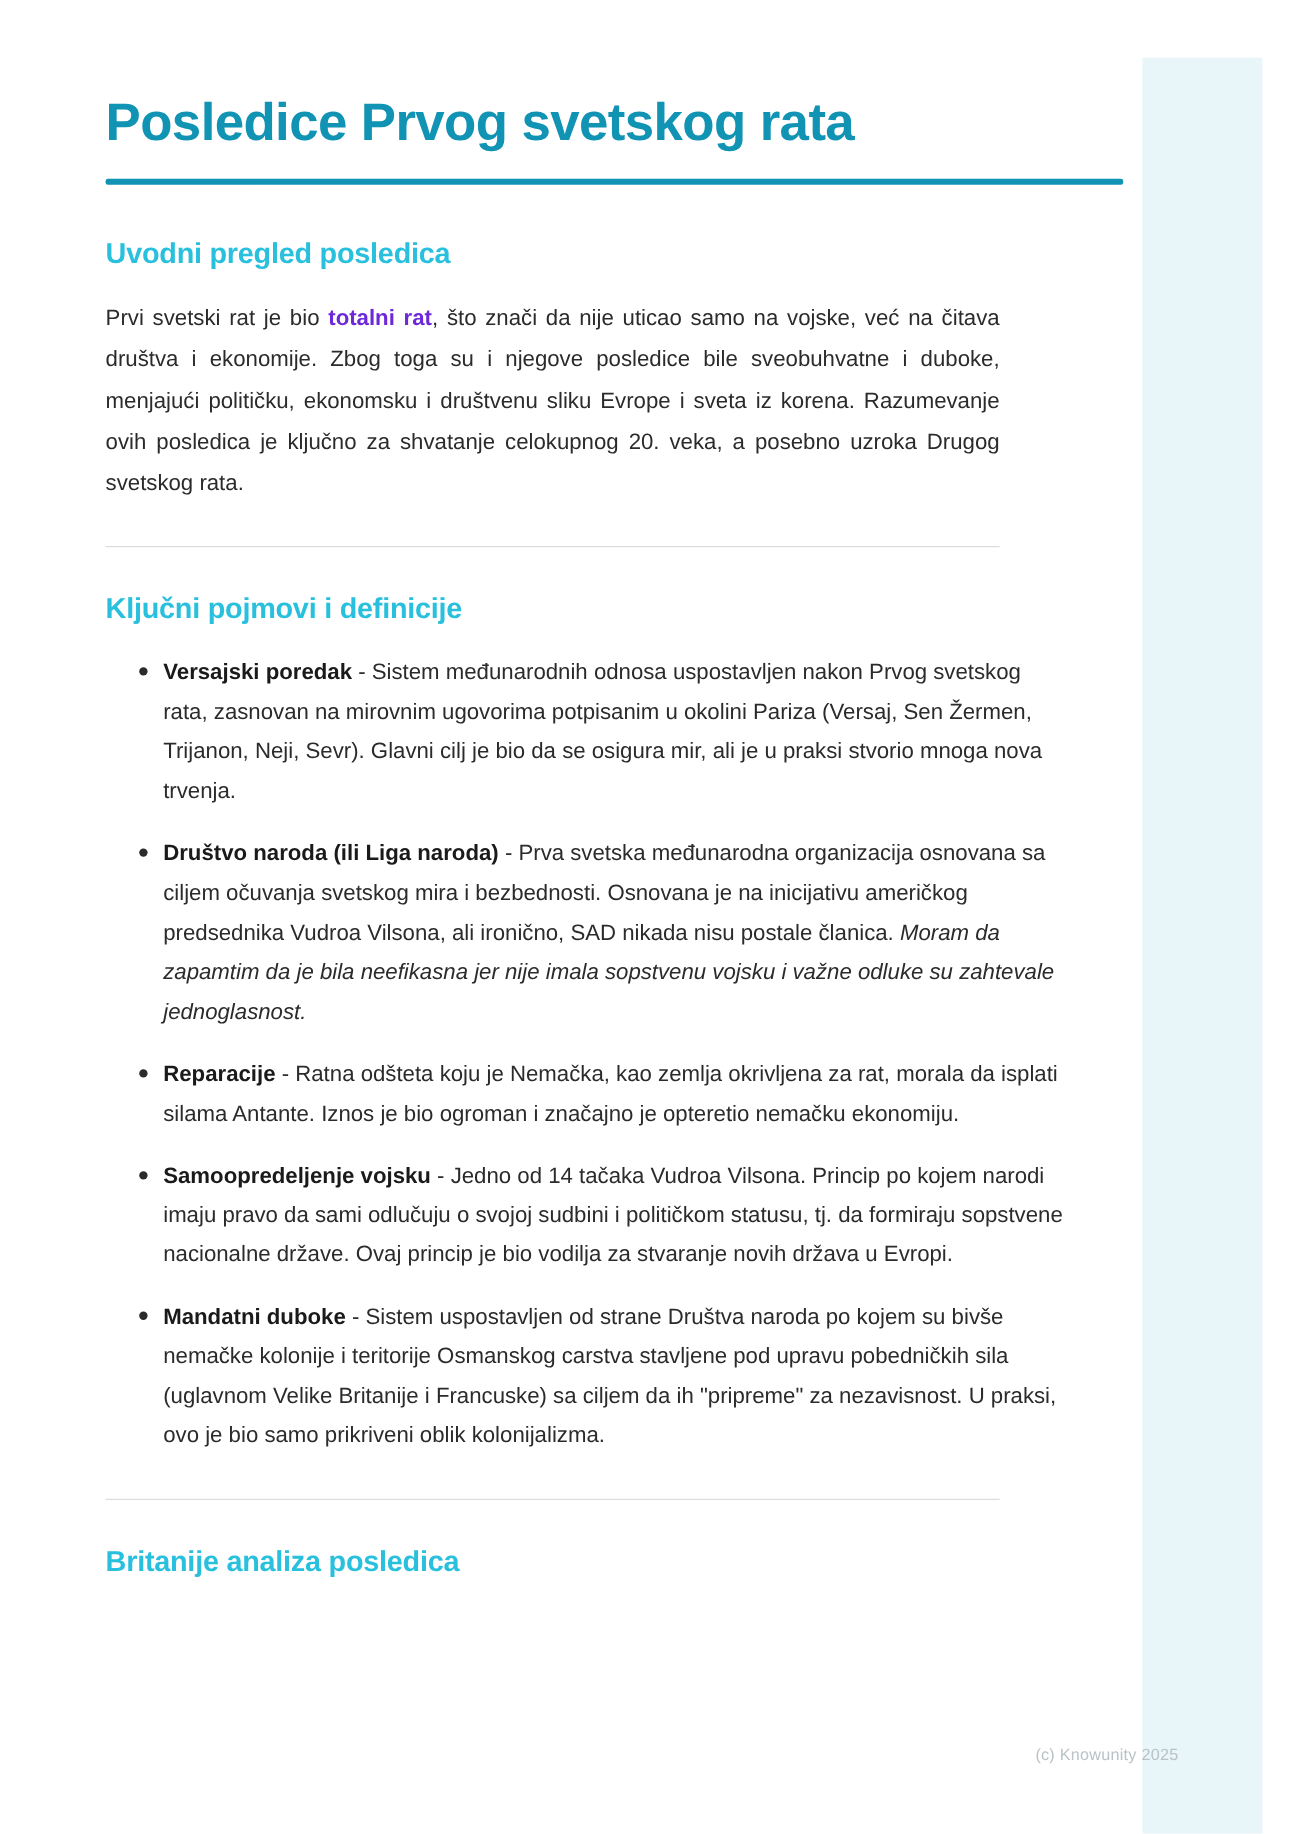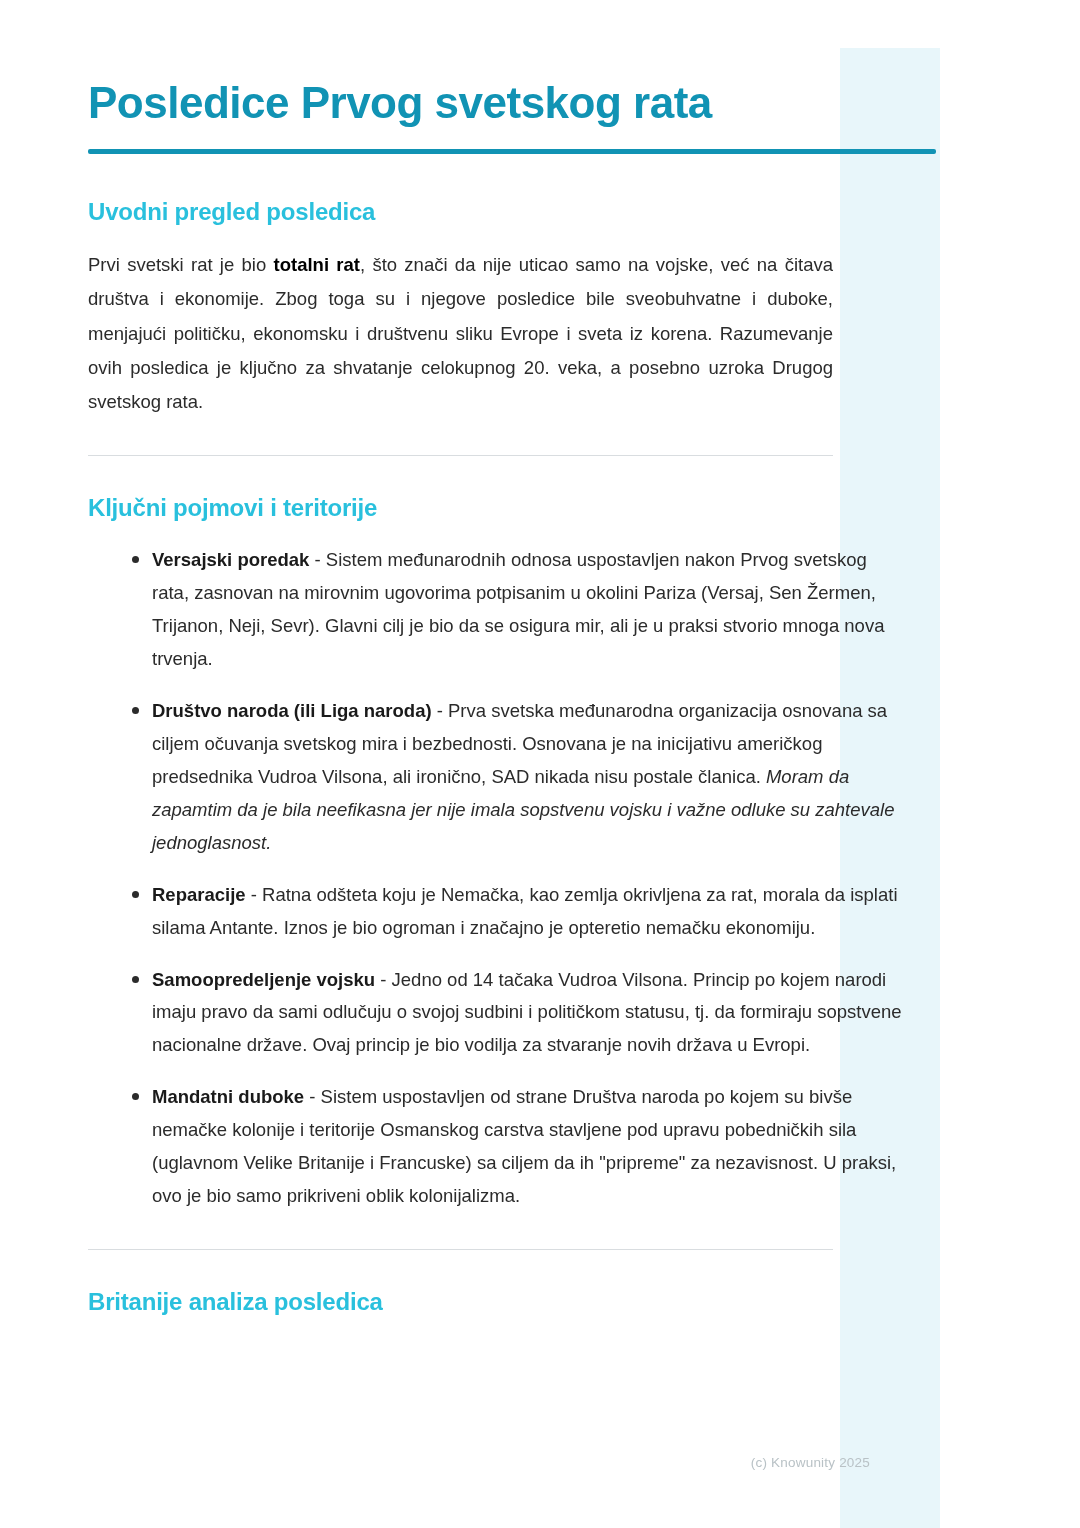--- a/index.html
+++ b/index.html
@@ -9,21 +9,21 @@
   body {
     width: 1080px;
     height: 1528px;
     background: #ffffff;
     font-family: "Liberation Sans", sans-serif;
     overflow: hidden;
     position: relative;
   }
   .page {
     position: relative;
-    width: 940px;
+    width: 1052px;
     height: 1528px;
     box-sizing: border-box;
     background: #ffffff;
   }
   
   .side-strip {
     position: absolute;
     top: 48px;
     right: 0;
     width: 100px;
@@ -61,30 +61,30 @@
   p.body-text {
     font-size: 18.5px;
     line-height: 1.85;
     color: #2b2b2b;
     margin: 0;
     text-align: justify;
     width: 745px;
   }
   p.body-text b {
     font-weight: bold;
-    color: #000000;
+    color: #6d28d9;
   }
   .divider {
     height: 1px;
     background: #d9dde0;
     width: 745px;
     margin: 36px 0 38px 0;
   }
   ul.term-list {
-    margin: 16px;
+    margin: 0;
     padding: 0 0 0 30px;
     list-style: none;
   }
   ul.term-list > li {
     position: relative;
     font-size: 18.5px;
     line-height: 1.78;
     color: #2b2b2b;
     margin-bottom: 19px;
     padding-left: 18px;
@@ -131,21 +131,21 @@
 
     <h1 class="doc-title">Posledice Prvog svetskog rata</h1>
     <div class="title-rule"></div>
 
     <h2 class="section-heading">Uvodni pregled posledica</h2>
 
     <p class="body-text"><span>Prvi svetski rat je bio </span><b>totalni rat</b><span>, što znači da nije uticao samo na vojske, već na čitava društva i ekonomije. Zbog toga su i njegove posledice bile sveobuhvatne i duboke, menjajući političku, ekonomsku i društvenu sliku Evrope i sveta iz korena. Razumevanje ovih posledica je ključno za shvatanje celokupnog 20. veka, a posebno uzroka Drugog svetskog rata.</span></p>
 
     <div class="divider"></div>
 
-    <h2 class="section-heading">Ključni pojmovi i teritorije</h2>
+    <h2 class="section-heading">Ključni pojmovi i definicije</h2>
 
     <ul class="term-list">
       <li>
         <span class="term-name">Versajski poredak</span><span> - Sistem međunarodnih odnosa uspostavljen nakon Prvog svetskog rata, zasnovan na mirovnim ugovorima potpisanim u okolini Pariza (Versaj, Sen Žermen, Trijanon, Neji, Sevr). Glavni cilj je bio da se osigura mir, ali je u praksi stvorio mnoga nova trvenja.</span><span class="term-note"></span>
       </li>
       <li>
         <span class="term-name">Društvo naroda (ili Liga naroda)</span><span> - Prva svetska međunarodna organizacija osnovana sa ciljem očuvanja svetskog mira i bezbednosti. Osnovana je na inicijativu američkog predsednika Vudroa Vilsona, ali ironično, SAD nikada nisu postale članica. </span><span class="term-note">Moram da zapamtim da je bila neefikasna jer nije imala sopstvenu vojsku i važne odluke su zahtevale jednoglasnost.</span>
       </li>
       <li>
         <span class="term-name">Reparacije</span><span> - Ratna odšteta koju je Nemačka, kao zemlja okrivljena za rat, morala da isplati silama Antante. Iznos je bio ogroman i značajno je opteretio nemačku ekonomiju.</span><span class="term-note"></span>

